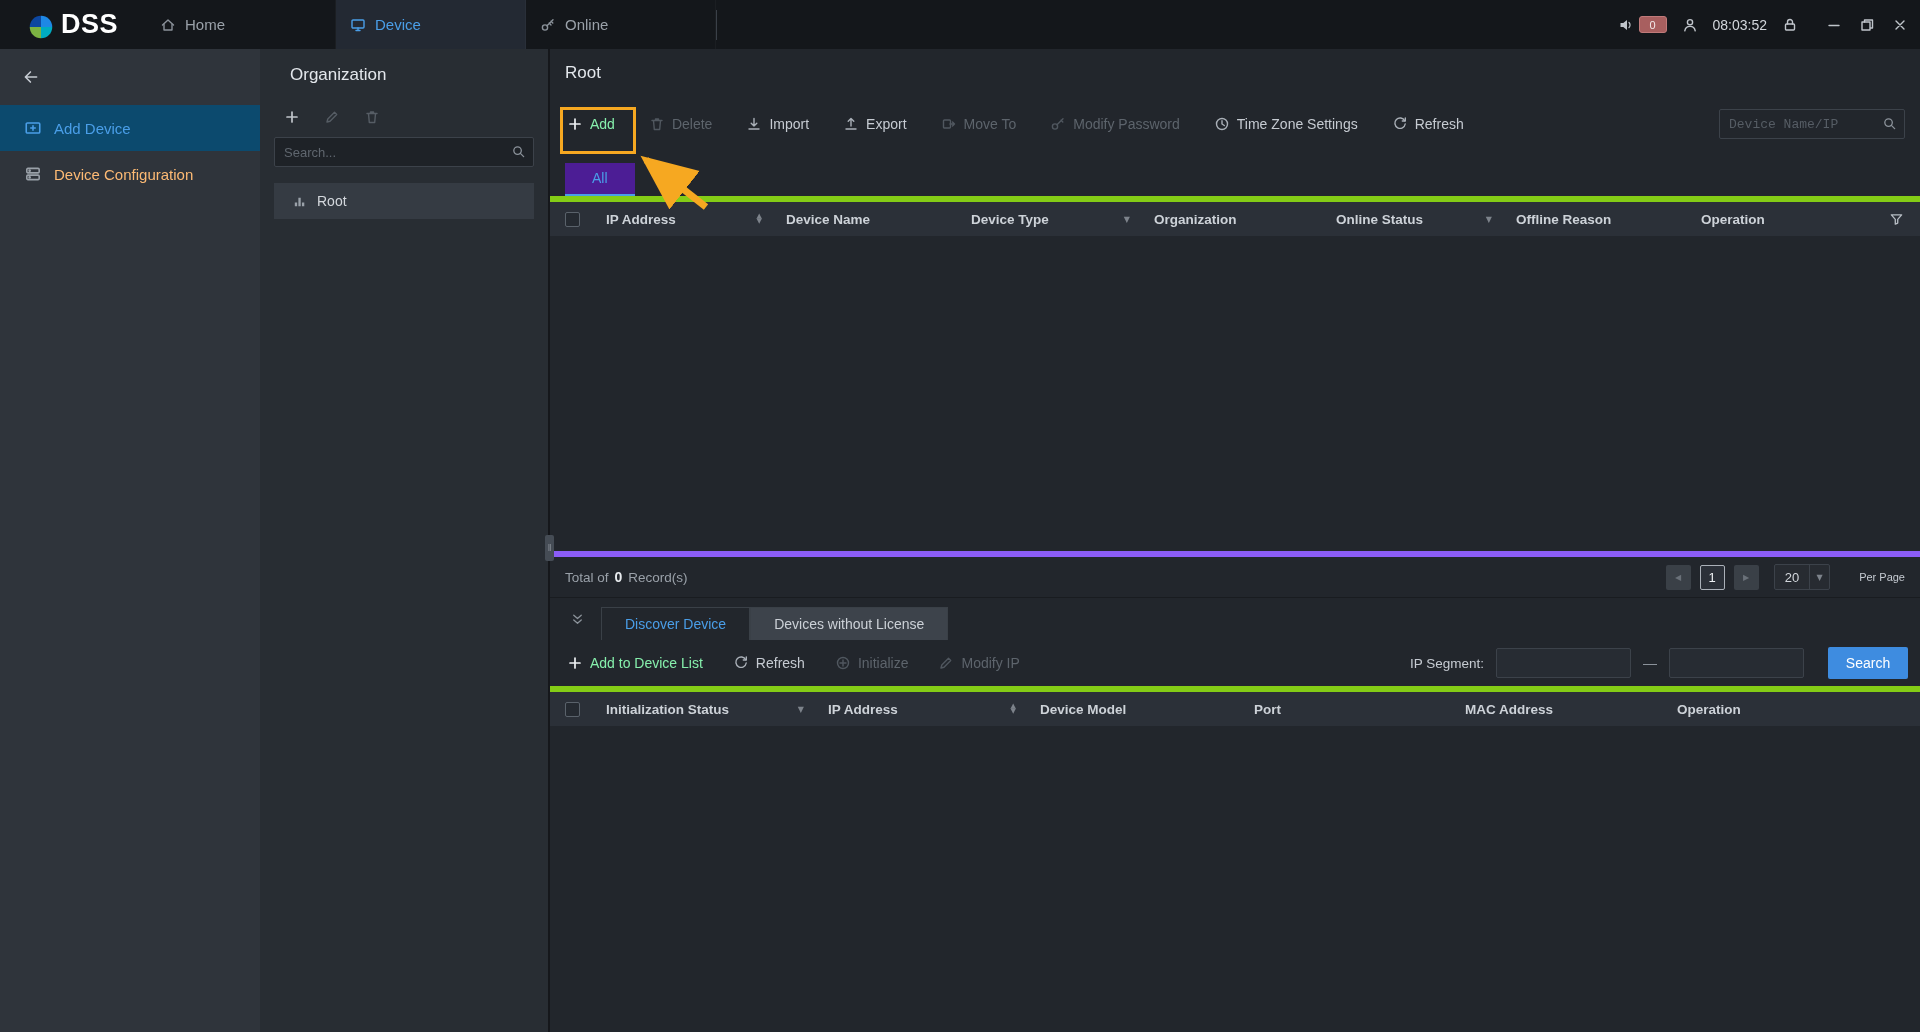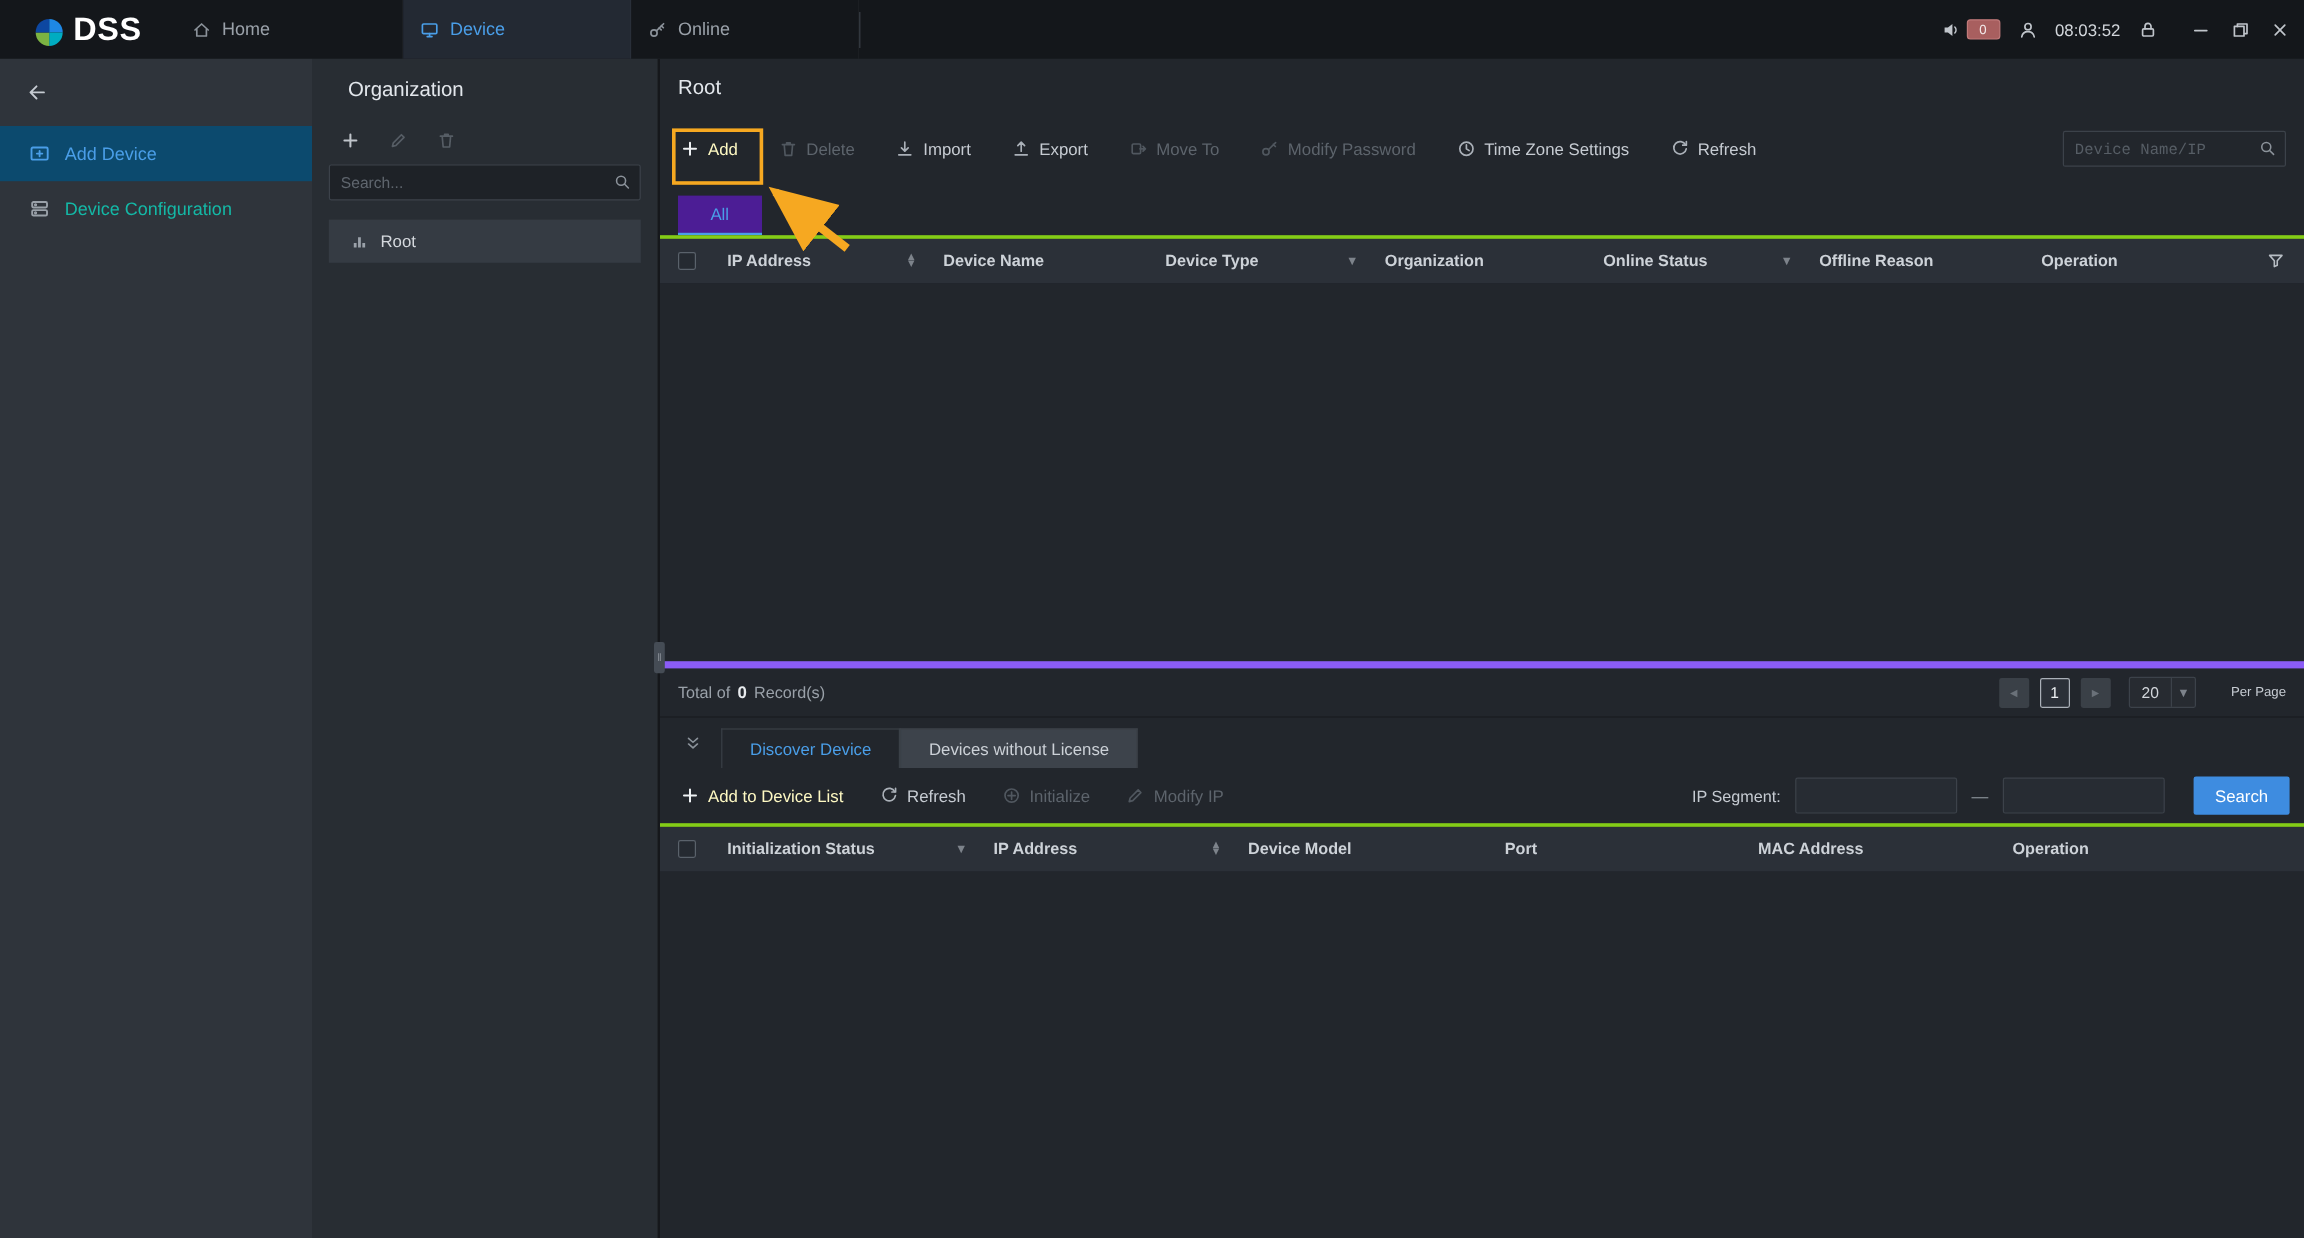--- a/index.html
+++ b/index.html
@@ -25,21 +25,21 @@
   .clock{font-size:14px;color:#d2d6db}
   .win-btns{display:flex;margin-left:4px}
   .win-btn{width:33px;height:49px;display:flex;align-items:center;justify-content:center;color:#c0c5cb;cursor:pointer}
 
   
   .app-body{display:flex;height:983px}
 
   
   .sidebar{width:260px;background:#2f343b;flex-shrink:0}
   .side-back{height:56px;display:flex;align-items:center;padding-left:22px;color:#c6cbd2;cursor:pointer}
-  .side-item{height:46px;display:flex;align-items:center;gap:12px;padding-left:24px;font-size:15px;cursor:pointer;color:#14b8a6}
+  .side-item{height:46px;display:flex;align-items:center;gap:12px;padding-left:24px;font-size:15px;cursor:pointer;color:#fdba74}
   .side-item .icon{color:#9aa1a9;width:18px;height:18px}
   .side-item.active{background:#0c4a6e;color:#4a9ee8}
   .side-item.active .icon{color:#4a9ee8}
 
   
   .org-panel{width:290px;background:#282d33;flex-shrink:0;padding:16px 14px 0;position:relative;border-right:2px solid #15171b}
   .org-title{font-size:17px;color:#e3e7ec;padding-left:16px}
   .org-toolbar{display:flex;gap:24px;padding-left:10px;margin-top:24px;align-items:center}
   .org-tool{color:#c0c5cb;cursor:pointer}
   .org-tool.disabled{color:#565d65;cursor:default}
@@ -51,29 +51,29 @@
   .tree-item .icon{color:#9aa1a9;width:15px;height:15px}
   .split-handle{position:absolute;right:-6px;top:486px;width:9px;height:26px;background:#454c55;border-radius:2px;z-index:6;display:flex;align-items:center;justify-content:center;color:#8b929a;font-size:9px;cursor:col-resize}
 
   
   .main{flex:1;display:flex;flex-direction:column;background:#22262c;min-width:0}
   .main-title-row{height:47px;display:flex;align-items:center;padding-left:15px}
   .main-title{font-size:17px;color:#e3e7ec}
   .main-toolbar{height:56px;display:flex;align-items:center;gap:34px;padding-left:17px}
   .tbtn{display:flex;align-items:center;gap:7px;cursor:pointer;color:#c6cbd2;white-space:nowrap}
   .tbtn .icon{color:#aab0b8}
-  .tbtn.primary{color:#fef9c3}.tbtn.primary .icon{color:#eef1f4}
+  .tbtn.primary{color:#86efac}.tbtn.primary .icon{color:#eef1f4}
   .tbtn.disabled{color:#5d646c;cursor:default}.tbtn.disabled .icon{color:#50575f}
   .search-box{margin-left:auto;margin-right:15px;position:relative;width:186px}
   .search-box input{width:100%;height:30px;background:transparent;border:1px solid #3c424a;border-radius:2px;color:#c6cbd2;padding:0 30px 0 9px;font-size:13px;outline:none;font-family:Liberation Mono, monospace}
   .search-box input::placeholder{color:#565d65}
   .search-box .icon{position:absolute;right:8px;top:7px;color:#8b929a;width:15px;height:15px}
   .tab-row{height:44px;display:flex;align-items:flex-end;padding-left:15px}
   .tab-all{height:33px;line-height:31px;padding:0 27px;background:#4c1d95;color:#4a9ee8;border-bottom:2px solid #4a9ee8;font-size:14px;cursor:pointer}
-  .thead{height:40px;background:#2b3038;display:flex;align-items:center;border-top:3px solid #84cc16}
+  .thead{height:40px;background:#2b3038;display:flex;align-items:center;border-top:6px solid #84cc16}
   .th{display:flex;align-items:center;padding:0 12px;font-weight:700;font-size:13.5px;color:#cdd2d8;flex-shrink:0;height:100%}
   .cb-cell{width:44px;display:flex;justify-content:center;align-items:center;flex-shrink:0;height:100%}
   .cb{width:15px;height:15px;border:1px solid #5a626b;background:#252a31;border-radius:2px;cursor:pointer}
   .sort{display:flex;flex-direction:column;font-size:7px;line-height:5.5px;color:#7d838b;margin-left:auto;cursor:pointer;font-family:"DejaVu Sans",sans-serif}
   .caret{font-size:8px;color:#7d838b;cursor:pointer;margin-left:auto;font-family:"DejaVu Sans",sans-serif}
   .filter-icon{margin-left:auto;color:#b7bdc4;cursor:pointer;width:15px;height:15px}
   .tbody-empty{flex:1;background:#22262c}
   .pgn-row{height:46px;border-top:6px solid #8b5cf6;display:flex;align-items:center;padding:0 15px}
   .pgn-left{color:#9aa1a9;font-size:13.5px;display:flex;gap:6px;align-items:baseline}
   .pgn-left b{color:#e8ebee;font-size:14px}

